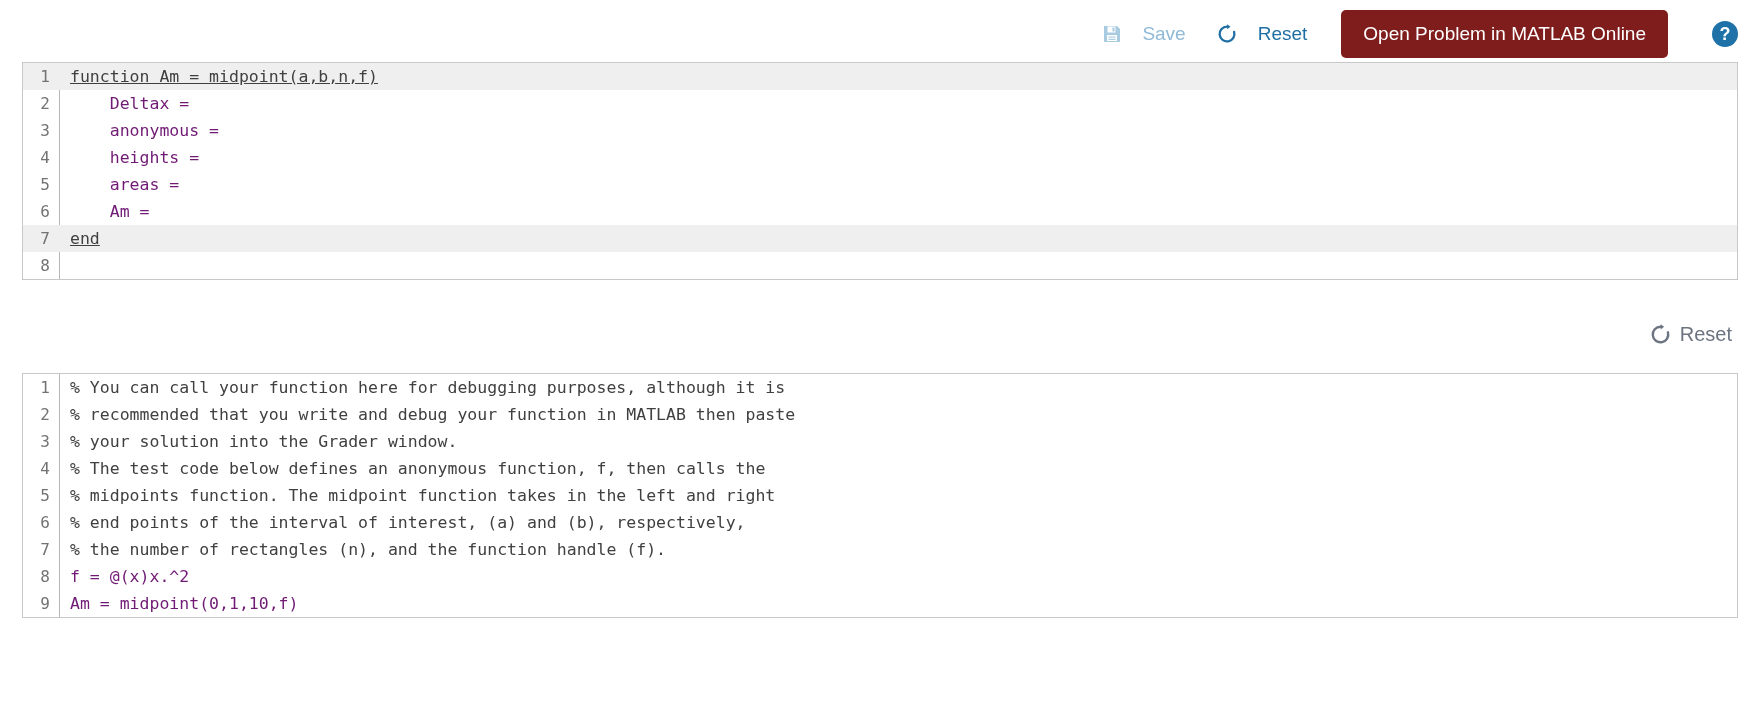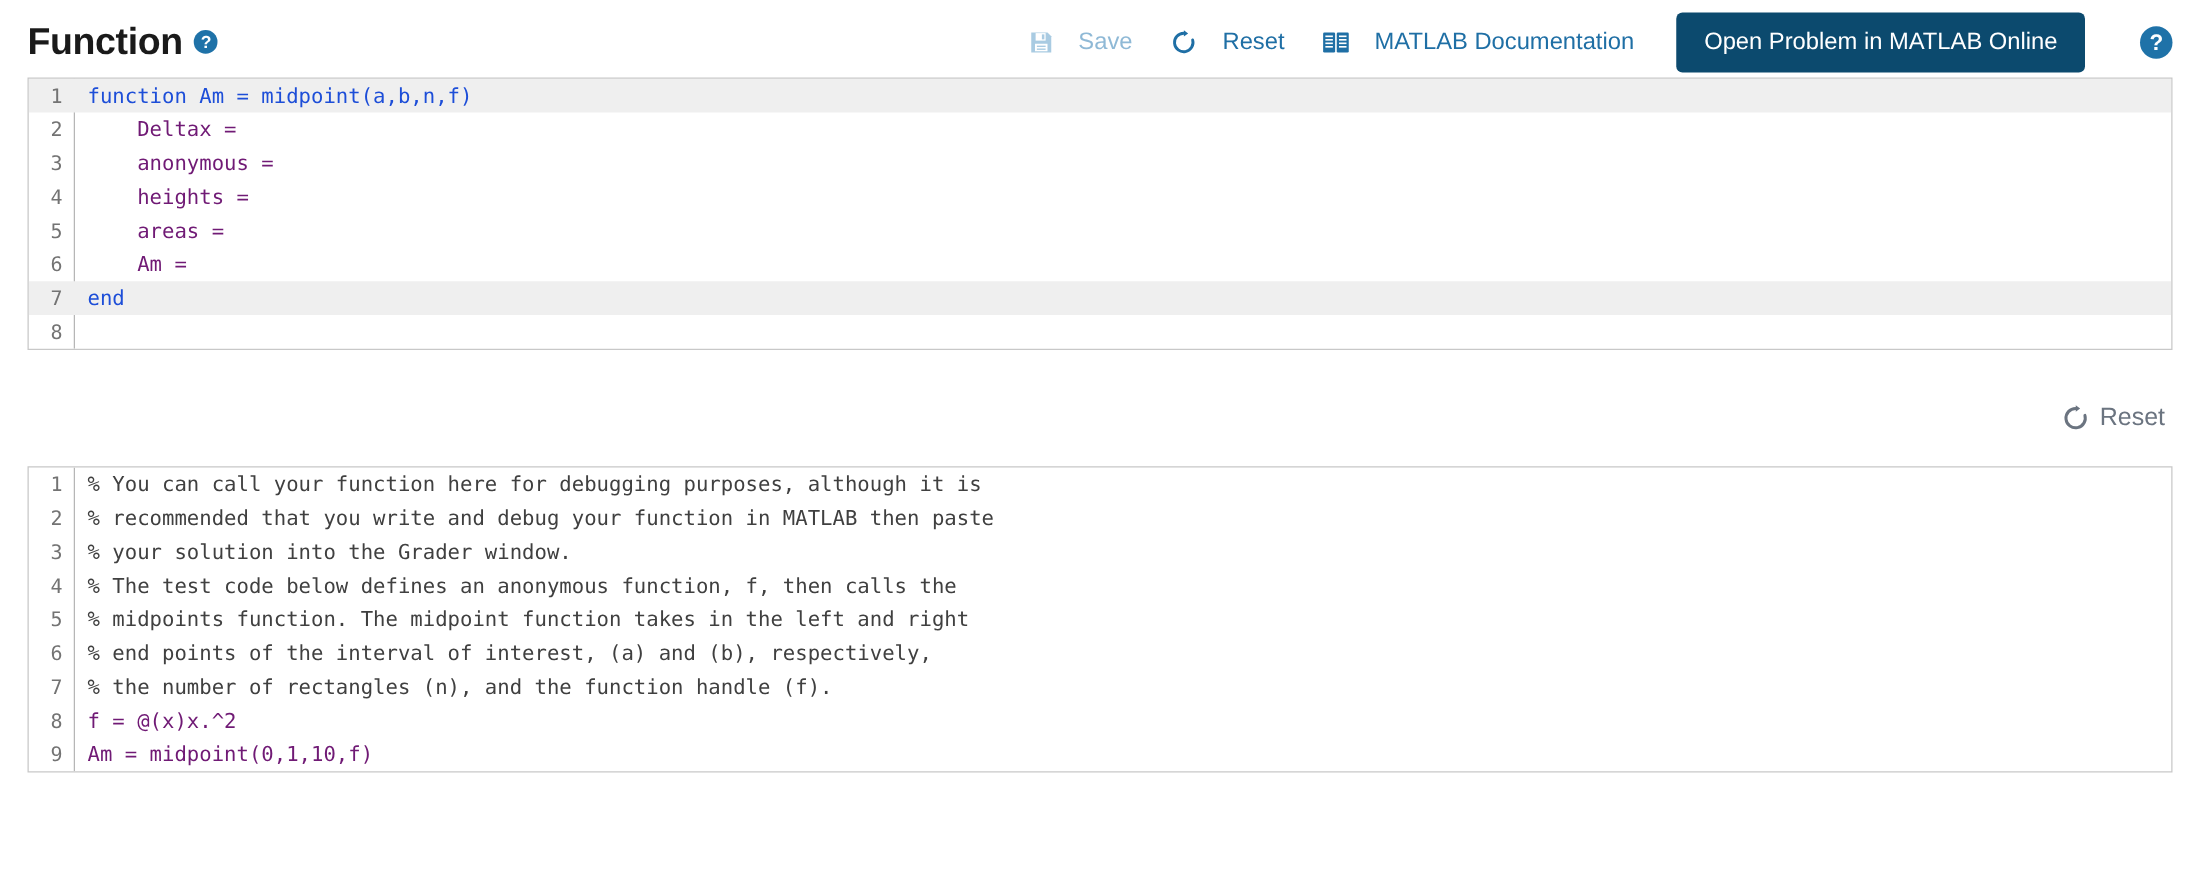--- a/index.html
+++ b/index.html
@@ -70,21 +70,21 @@
     background: none;
     border: none;
     padding: 4px 2px;
     cursor: pointer;
     white-space: nowrap;
     font-family: "Liberation Sans", sans-serif;
   }
   .tool-btn.disabled { color: #8fb9d6; cursor: default; }
 
   .primary-btn {
-    background: #0c4a6e;
+    background: #7f1d1d;
     color: #ffffff;
     font-size: 19px;
     border: none;
     border-radius: 5px;
     padding: 13px 22px;
     cursor: pointer;
     white-space: nowrap;
     font-family: "Liberation Sans", sans-serif;
     margin-left: 6px;
   }
@@ -144,21 +144,21 @@
 
   .code-text {
     flex: 1 1 auto;
     padding-left: 11px;
     font-family: "DejaVu Sans Mono", monospace;
     font-size: 16.5px;
     line-height: 27px;
     color: #701a75;
     white-space: pre;
   }
-  .code-text.kw { color: #1d4ed8; }
+  .code-text.kw { color: #404040; text-decoration: underline; }
   .code-text.cmt { color: #404040; }
 
   
   .sub-head-row {
     display: flex;
     align-items: center;
     padding: 0 22px;
     margin-top: 42px;
     margin-bottom: 26px;
   }
@@ -196,23 +196,20 @@
   }
 
   svg { display: block; }
 </style>
 </head>
 <body>
 
 <div class="page">
 
   <div class="header-row">
-    <div class="page-title">
-      <span>Function</span><span class="help-badge">?</span>
-    </div>
 
     <div class="header-spacer"></div>
 
     <div class="toolbar">
 
       <button class="tool-btn disabled">
         <span>
           <svg width="20" height="20" viewBox="0 0 20 20">
             <path d="M2 2h13l3 3v13H2V2z" fill="#a9cbe2"></path>
             <rect x="5.5" y="2.5" width="8" height="6" fill="#ffffff"></rect>
@@ -228,37 +225,20 @@
       <button class="tool-btn">
         <span>
           <svg width="22" height="22" viewBox="0 0 22 22">
             <path d="M11 3.6a7.4 7.4 0 1 0 7.1 5.3" stroke="#1f6fa5" stroke-width="2.3" fill="none" stroke-linecap="round"></path>
             <path d="M11.1 1.2l3.4 2.5-3.4 2.5z" fill="#1f6fa5"></path>
           </svg>
         </span>
         <span>Reset</span>
       </button>
 
-      <button class="tool-btn">
-        <span>
-          <svg width="22" height="19" viewBox="0 0 22 19">
-            <rect x="0.5" y="1" width="9.6" height="16" rx="1" fill="#1f6fa5"></rect>
-            <rect x="11.4" y="1" width="9.6" height="16" rx="1" fill="#1f6fa5"></rect>
-            <rect x="2.3" y="3.4" width="6" height="1.3" fill="#ffffff"></rect>
-            <rect x="2.3" y="6.2" width="6" height="1.3" fill="#ffffff"></rect>
-            <rect x="2.3" y="9.0" width="6" height="1.3" fill="#ffffff"></rect>
-            <rect x="2.3" y="11.8" width="6" height="1.3" fill="#ffffff"></rect>
-            <rect x="13.2" y="3.4" width="6" height="1.3" fill="#ffffff"></rect>
-            <rect x="13.2" y="6.2" width="6" height="1.3" fill="#ffffff"></rect>
-            <rect x="13.2" y="9.0" width="6" height="1.3" fill="#ffffff"></rect>
-            <rect x="13.2" y="11.8" width="6" height="1.3" fill="#ffffff"></rect>
-          </svg>
-        </span>
-        <span>MATLAB Documentation</span>
-      </button>
 
       <button class="primary-btn">Open Problem in MATLAB Online</button>
 
       <div class="help-circle-dark">?</div>
     </div>
   </div>
 
   <div class="editor" id="function-editor">
     <div class="gutter-rule"></div>
   <div class="code-line hl">

